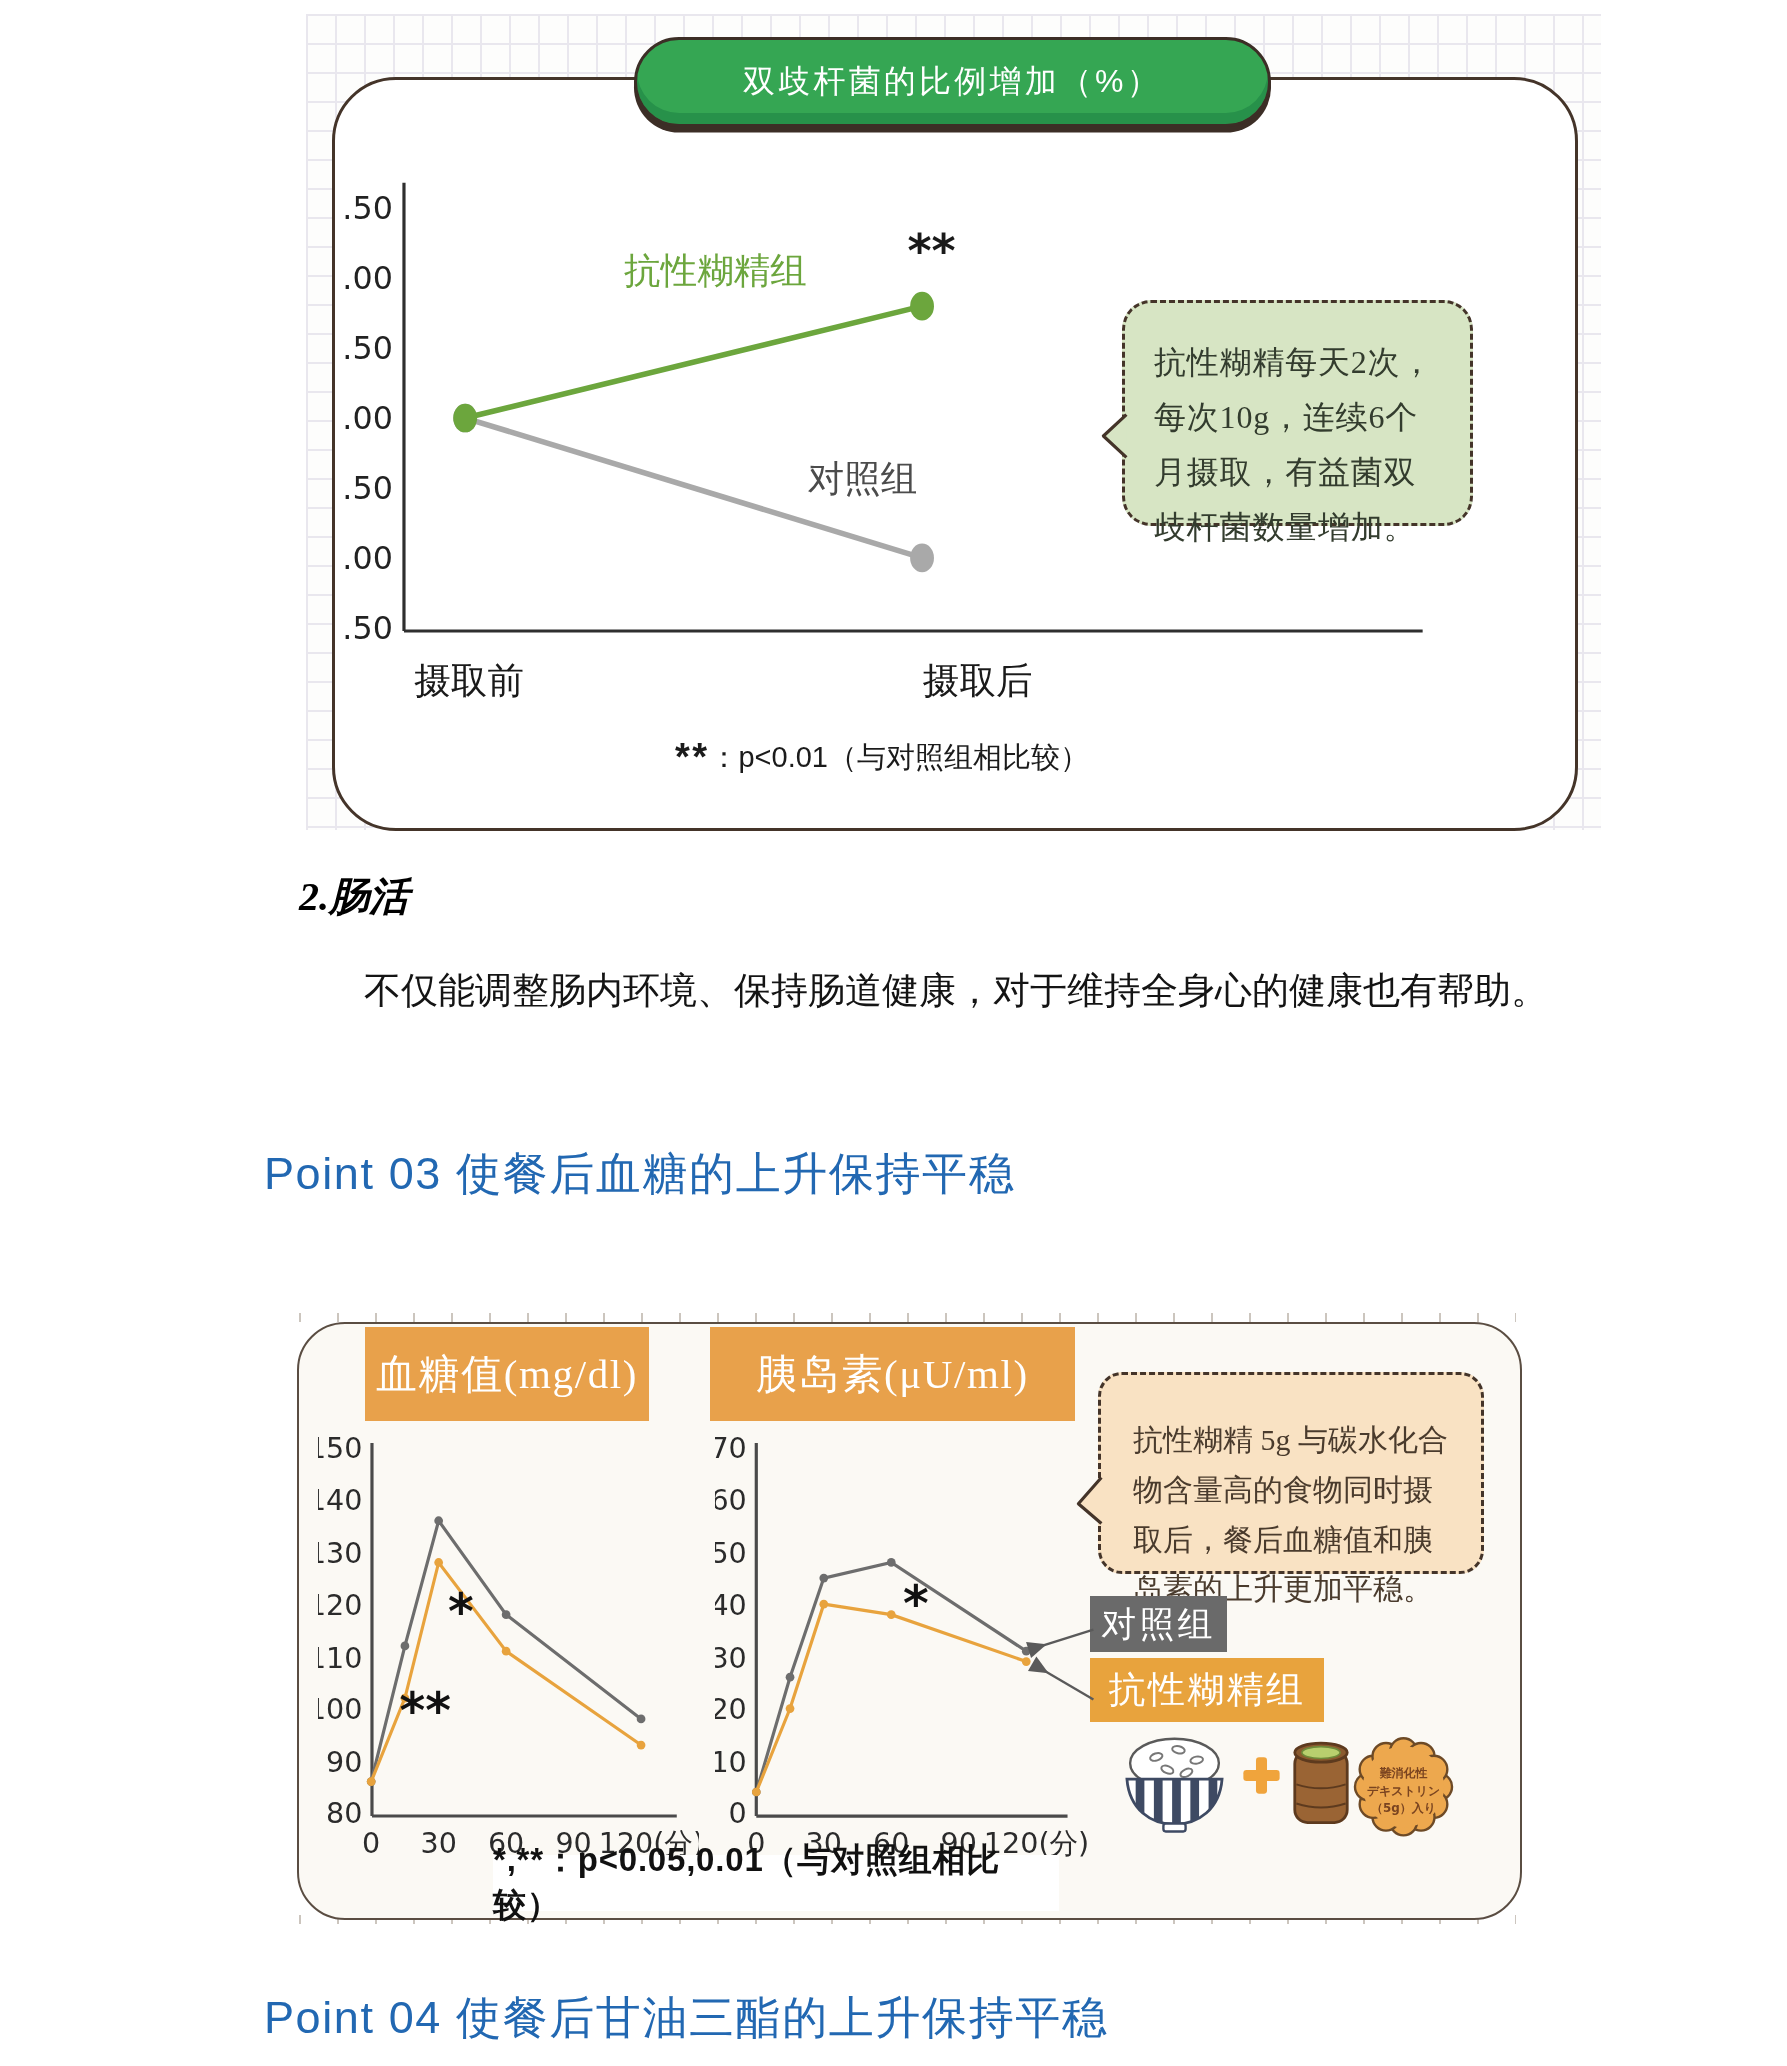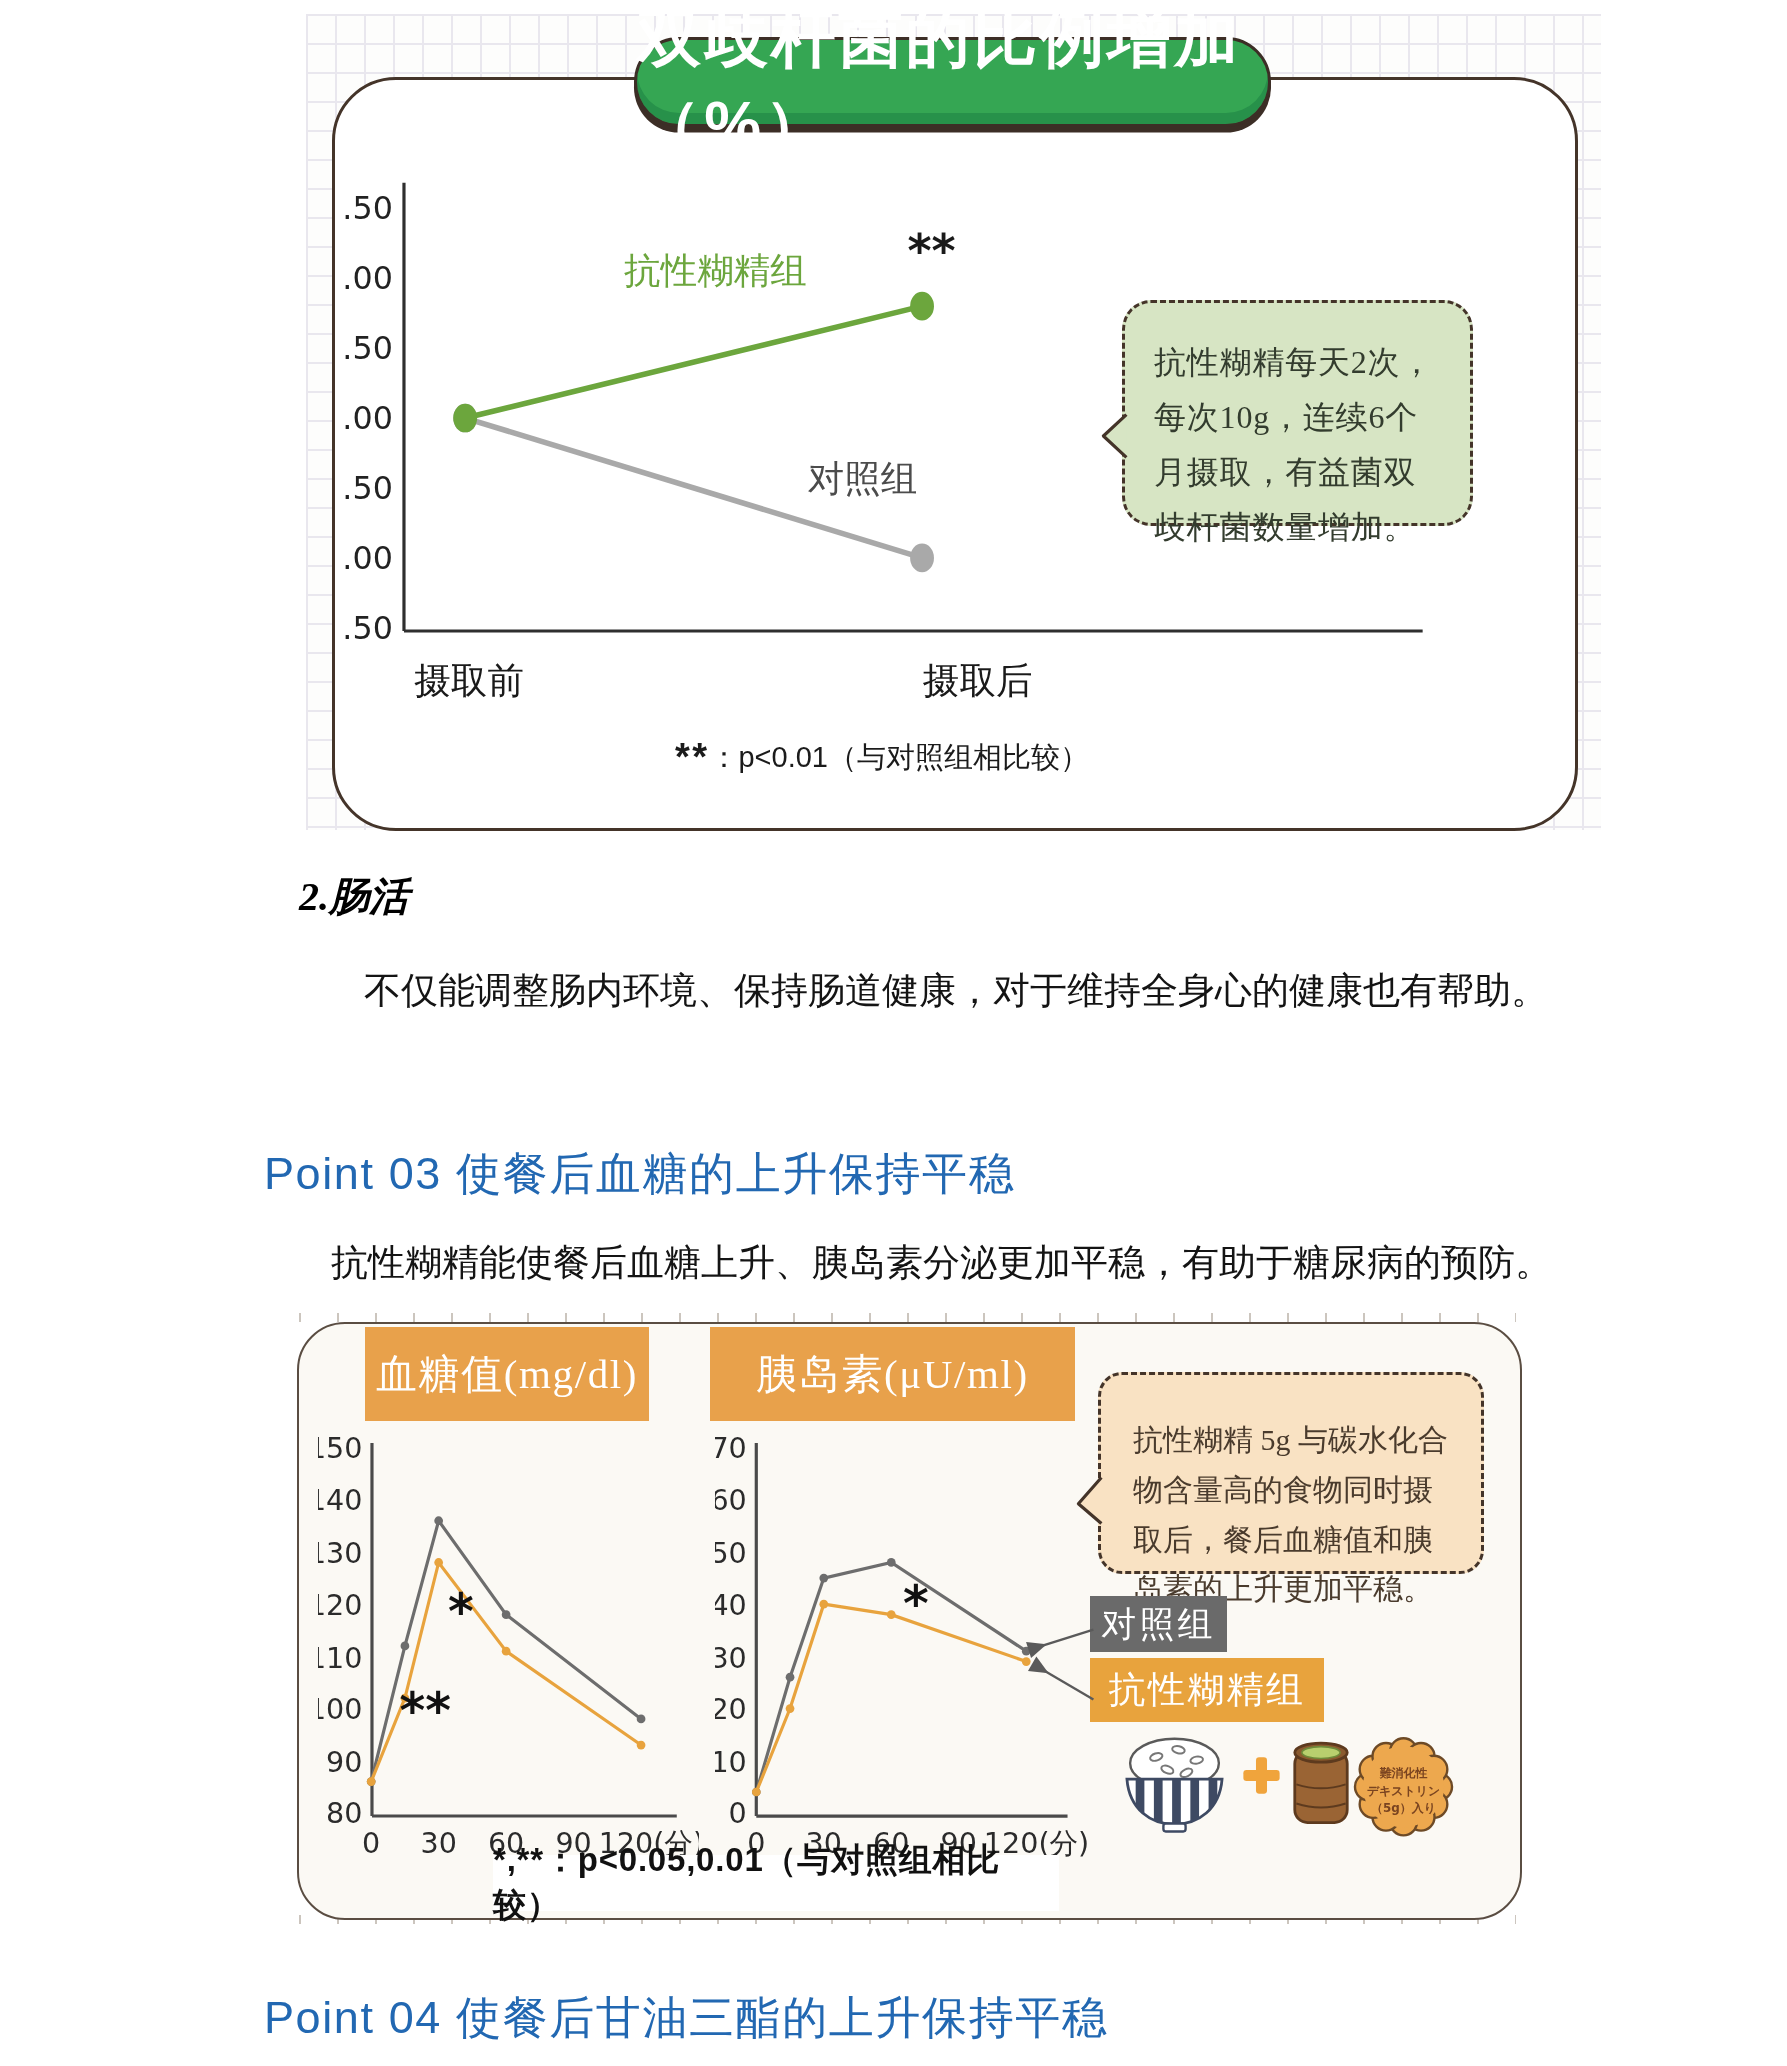--- a/index.html
+++ b/index.html
@@ -20,21 +20,21 @@
   .abs{position:absolute;}
   
   #grid-bg{left:306px;top:14.3px;width:1295px;height:816px;background-color:#fdfdfc;
     background-image:linear-gradient(#e9e7ee 1.6px,transparent 1.6px),
                      linear-gradient(90deg,#e9e7ee 1.6px,transparent 1.6px);
     background-size:29px 29px;}
   #panel1{left:332px;top:77px;width:1240px;height:748px;background:#ffffff;
     border:3.2px solid var(--panel-border);border-radius:64px;}
   #title-pill{left:634px;top:37px;width:631px;height:84px;background:var(--title-green);
     border:3.2px solid #3c2e26;border-radius:46px;display:flex;align-items:center;justify-content:center;
-    color:#ffffff;font-size:64px;letter-spacing:3.2px;font-weight:700;
+    color:#ffffff;font-size:32px;letter-spacing:3.2px;font-weight:400;
     box-shadow:0 5.6px 0 #3c2e26, inset 0 -11px 0 var(--title-green-dark);}
   svg text{font-family:"DejaVu Sans",sans-serif;}
   .cjk-serif{font-family:"Liberation Serif",serif;}
   
   .bubble{border:3.2px dashed var(--panel-border);box-sizing:border-box;font-family:Liberation Serif, serif;}
   #bubble1{left:1122px;top:300px;width:351px;height:226px;background:var(--bubble-green-bg);
     border-radius:29px;padding:32px 29px;font-size:32px;line-height:1.72;color:#333c2e;letter-spacing:0.8px;}
   #bubble2{left:1098px;top:1372px;width:386px;height:202px;background:var(--bubble-peach-bg);
     border-radius:24px;padding:40px 32px;font-size:30px;line-height:1.66;color:#4a3b2d;}
   
@@ -111,21 +111,20 @@
     <span>抗性糊精每天2次，每次10g，连续6个月摄取，有益菌双歧杆菌数量增加。</span>
   </div>
   <svg class="abs" style="left:1101px;top:412px;" width="27" height="48" viewBox="0 0 34 60">
     <path d="M32,3 L3,30 L32,57" fill="#d7e5c4" stroke="#443429" stroke-width="4" stroke-linejoin="round"></path>
   </svg>
 
   <div class="abs" id="sec2-heading">2.肠活</div>
   <div class="abs para" id="sec2-para">不仅能调整肠内环境、保持肠道健康，对于维持全身心的健康也有帮助。</div>
 
   <div class="abs blue-heading" id="point03-heading">Point 03 使餐后血糖的上升保持平稳</div>
-  <div class="abs para" id="point03-para">抗性糊精能使餐后血糖上升、胰岛素分泌更加平稳，有助于糖尿病的预防。</div>
 
   <div class="abs ruler" style="left:299px;top:1313px;width:1217px;"></div>
   <div class="abs ruler" style="left:299px;top:1915px;width:1217px;"></div>
   <div class="abs" id="panel2"></div>
 
   <div class="abs chart-header" id="hdr-insulin">
     <span>胰岛素(μU/ml)</span>
   </div>
   <div class="abs chart-header" id="hdr-glucose">
     <span>血糖值(mg/dl)</span>

